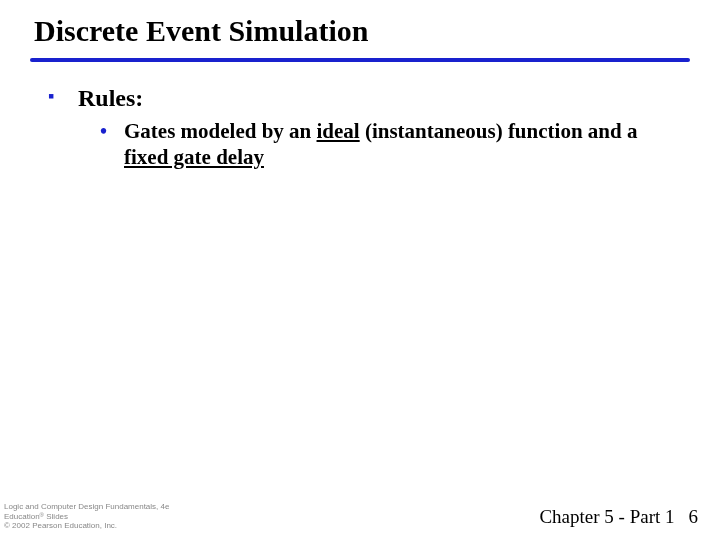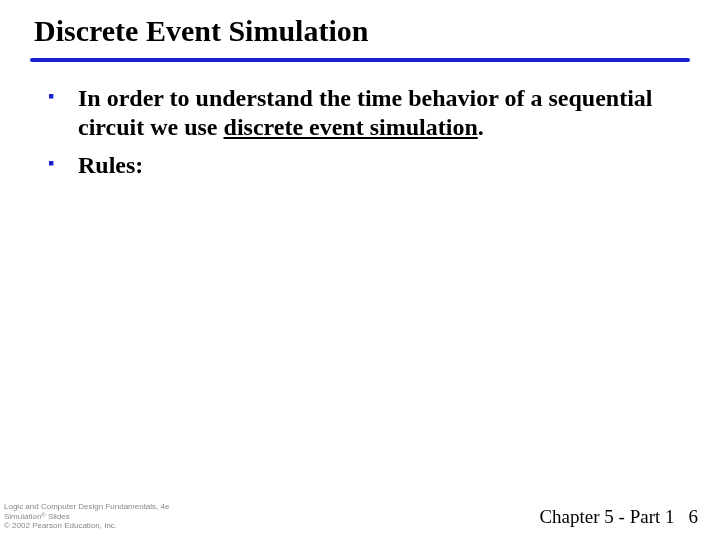--- a/index.html
+++ b/index.html
@@ -23,34 +23,34 @@
 </head>
 <body>
 
 <div class="slide">
   <div class="title">Discrete Event Simulation</div>
   <div class="rule"></div>
 
   <div class="body">
     <ul class="level1">
       <li>
-        <span>In order to understand the time behavior of a sequential circuit we use </span><span class="u">discrete event simulation</span><span>.</span>
-      </li>
-      <li>
         <span>Rules:</span>
         <ul class="level2">
+          <li>
+            <span>Gates modeled by an </span><span class="u">ideal</span><span> (instantaneous) function and a </span><span class="u">fixed gate delay</span>
+          </li>
         </ul>
       </li>
     </ul>
   </div>
 
   <div class="footer-left">
     <div>Logic and Computer Design Fundamentals, 4e</div>
     <div>
-      <span>Simulation</span><span class="sup">®</span><span> Slides</span>
+      <span>Education</span><span class="sup">®</span><span> Slides</span>
     </div>
     <div>© 2002 Pearson Education, Inc.</div>
   </div>
 
   <div class="footer-right">
     <span class="chap">Chapter 5 - Part 1</span><span>6</span>
   </div>
 </div>
 
 </body></html>

